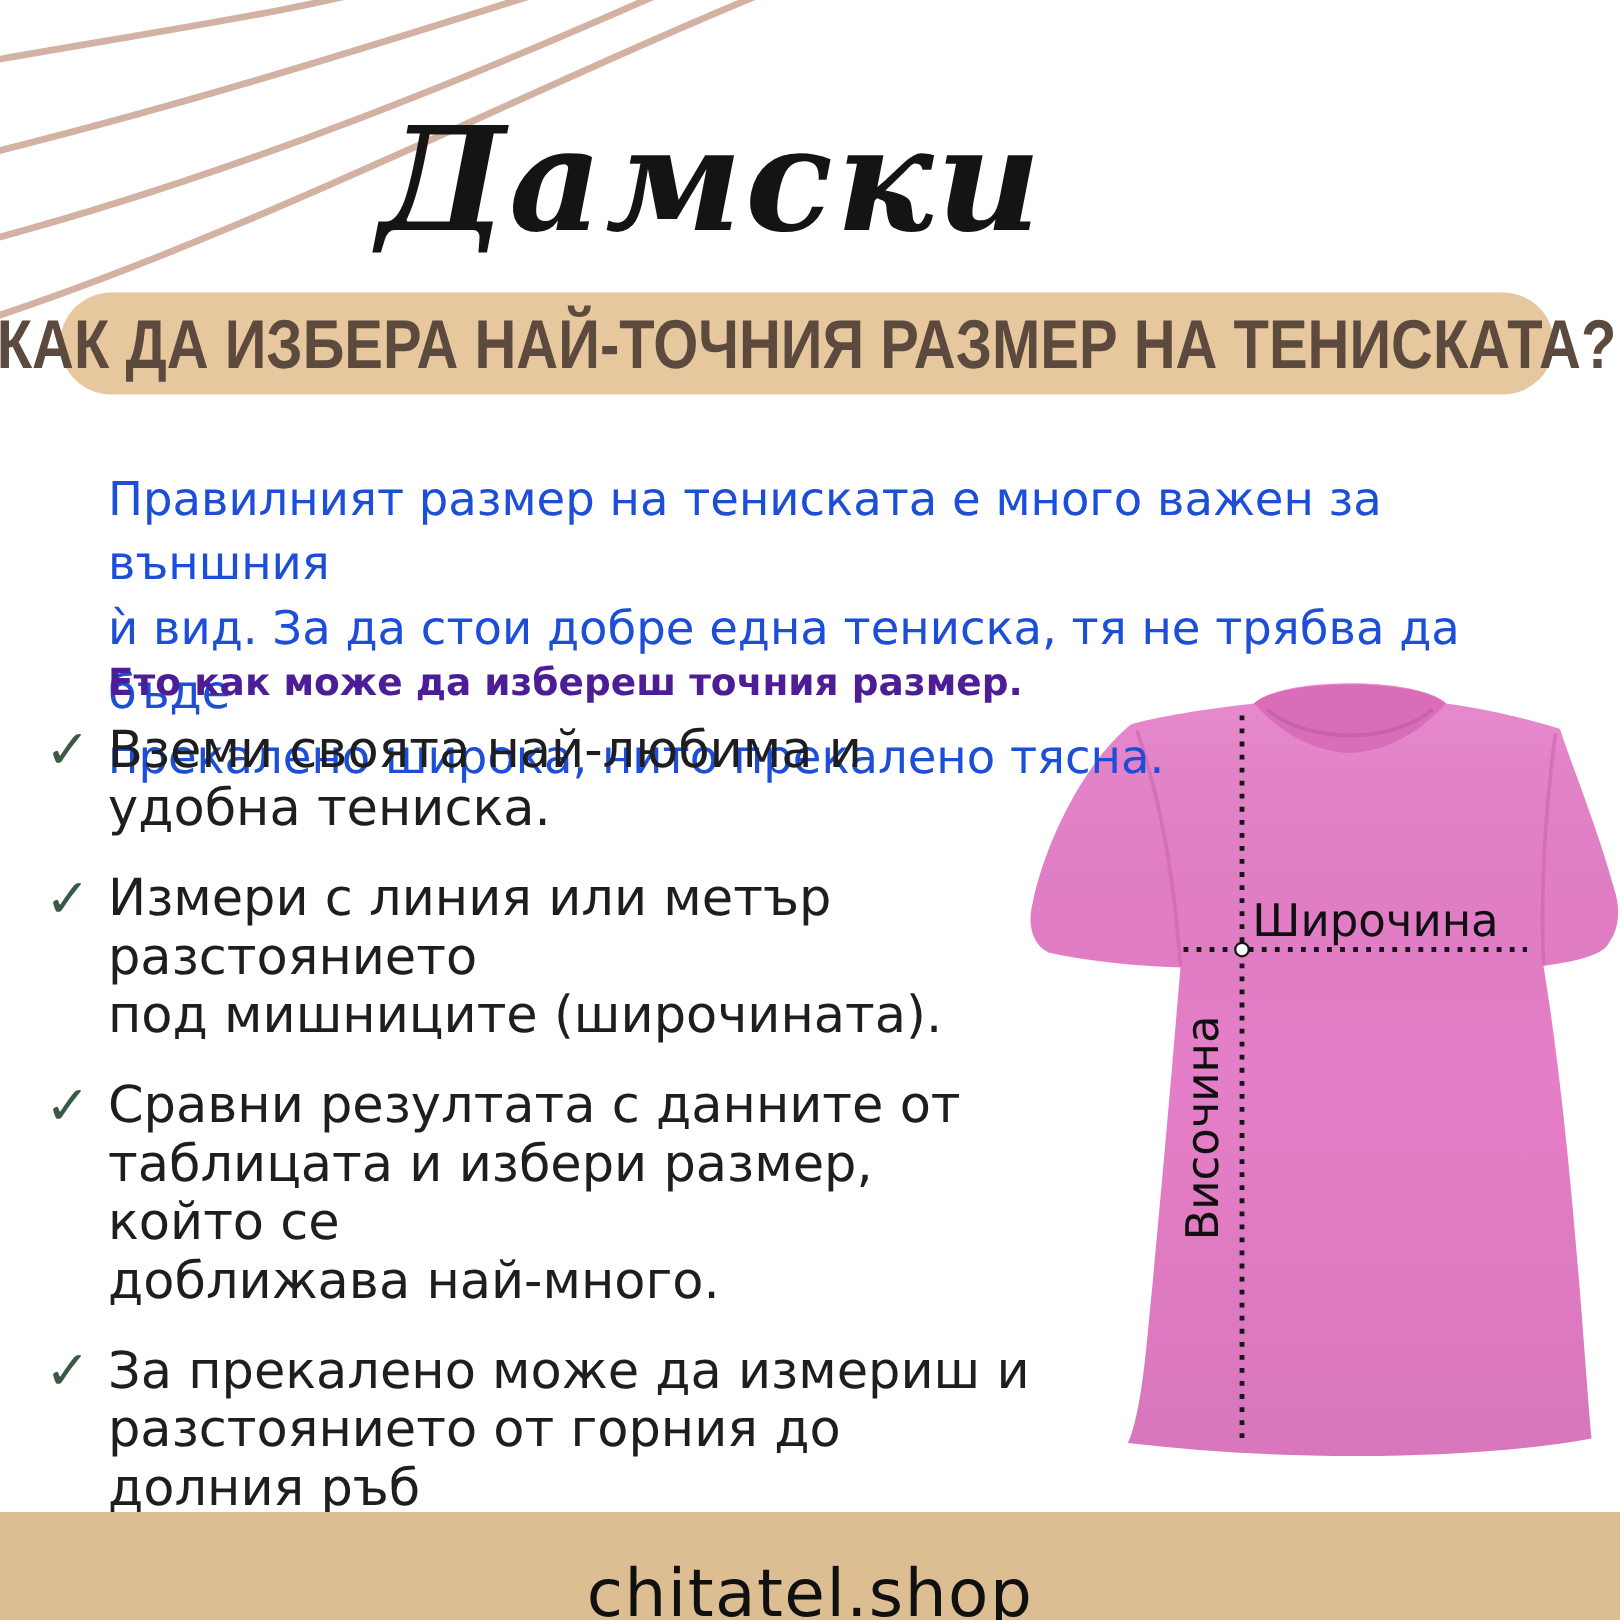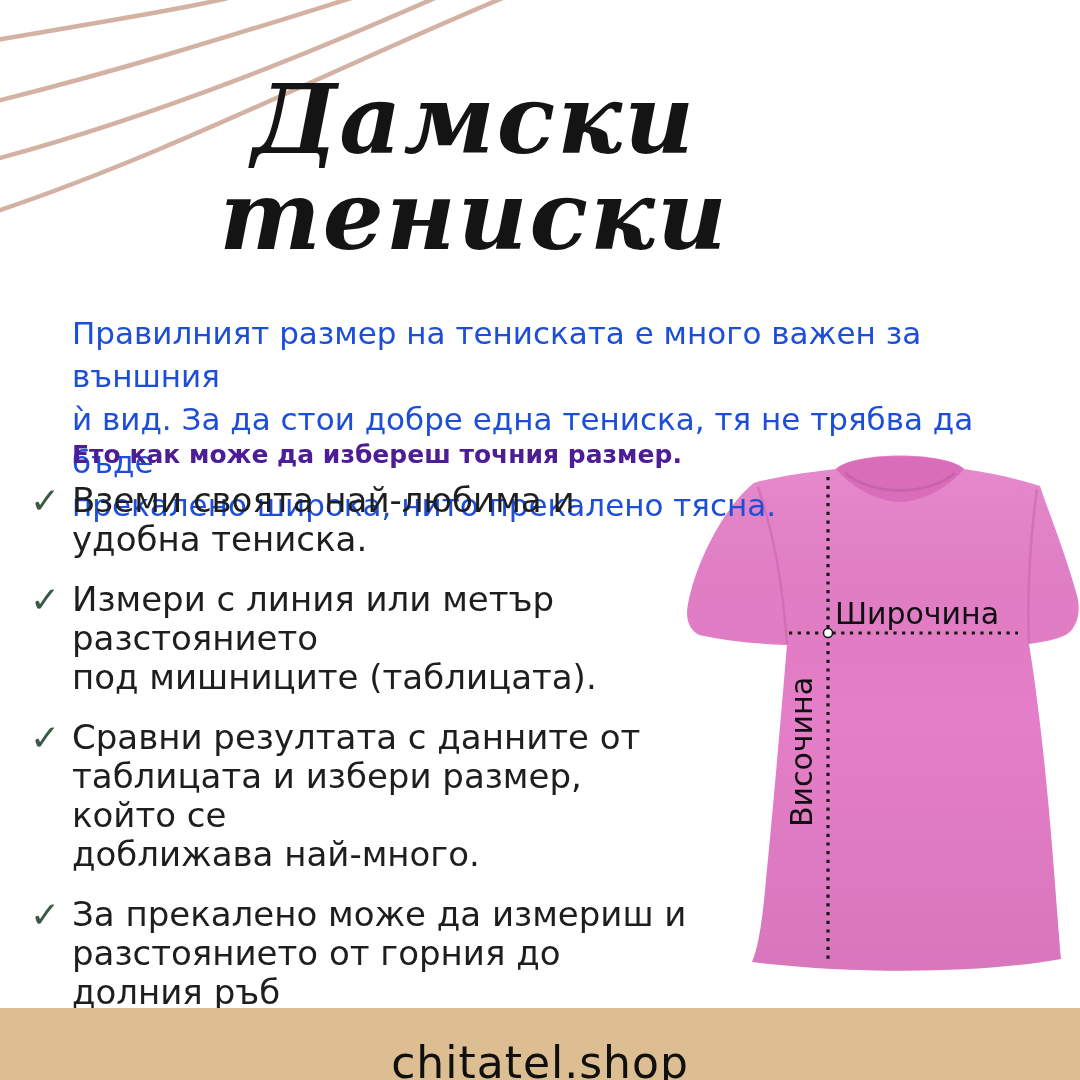--- a/index.html
+++ b/index.html
@@ -56,36 +56,39 @@
     <g fill="none" stroke-width="4.5" stroke-linecap="round" stroke="#D3B2A3">
       <path d="M -15,42 C 110,20 220,4 272,-14"></path>
       <path d="M -15,104 C 140,66 280,20 390,-14"></path>
       <path d="M -15,162 C 160,116 330,45 462,-14"></path>
       <path d="M -15,215 C 170,155 360,55 532,-14"></path>
     </g>
   </svg>
 
   <h1 class="title" style="color: rgb(20, 20, 20);">Дамски тениски</h1>
 
+  <div class="banner" style="background-color: rgb(231, 200, 158);">
+    <span class="banner-text" style="color: rgb(93, 74, 62);">КАК ДА ИЗБЕРА НАЙ-ТОЧНИЯ РАЗМЕР НА ТЕНИСКАТА?</span>
+  </div>
 
   <p class="intro">Правилният размер на тениската е много важен за външния
 ѝ вид. За да стои добре една тениска, тя не трябва да бъде
 прекалено широка, нито прекалено тясна.</p>
 
   <p class="subheading">Ето как може да избереш точния размер.</p>
 
   <div class="checklist">
       <div class="check-item">
         <span class="check-glyph" style="color: rgb(58, 90, 70);">✓</span>
         <span class="check-text">Вземи своята най-любима и удобна тениска.</span>
       </div>
       <div class="check-item">
         <span class="check-glyph" style="color: rgb(58, 90, 70);">✓</span>
         <span class="check-text">Измери с линия или метър разстоянието
-под мишниците (таблицата).</span>
+под мишниците (широчината).</span>
       </div>
       <div class="check-item">
         <span class="check-glyph" style="color: rgb(58, 90, 70);">✓</span>
         <span class="check-text">Сравни резултата с данните от
 таблицата и избери размер, който се
 доближава най-много.</span>
       </div>
       <div class="check-item">
         <span class="check-glyph" style="color: rgb(58, 90, 70);">✓</span>
         <span class="check-text">За прекалено може да измериш и

